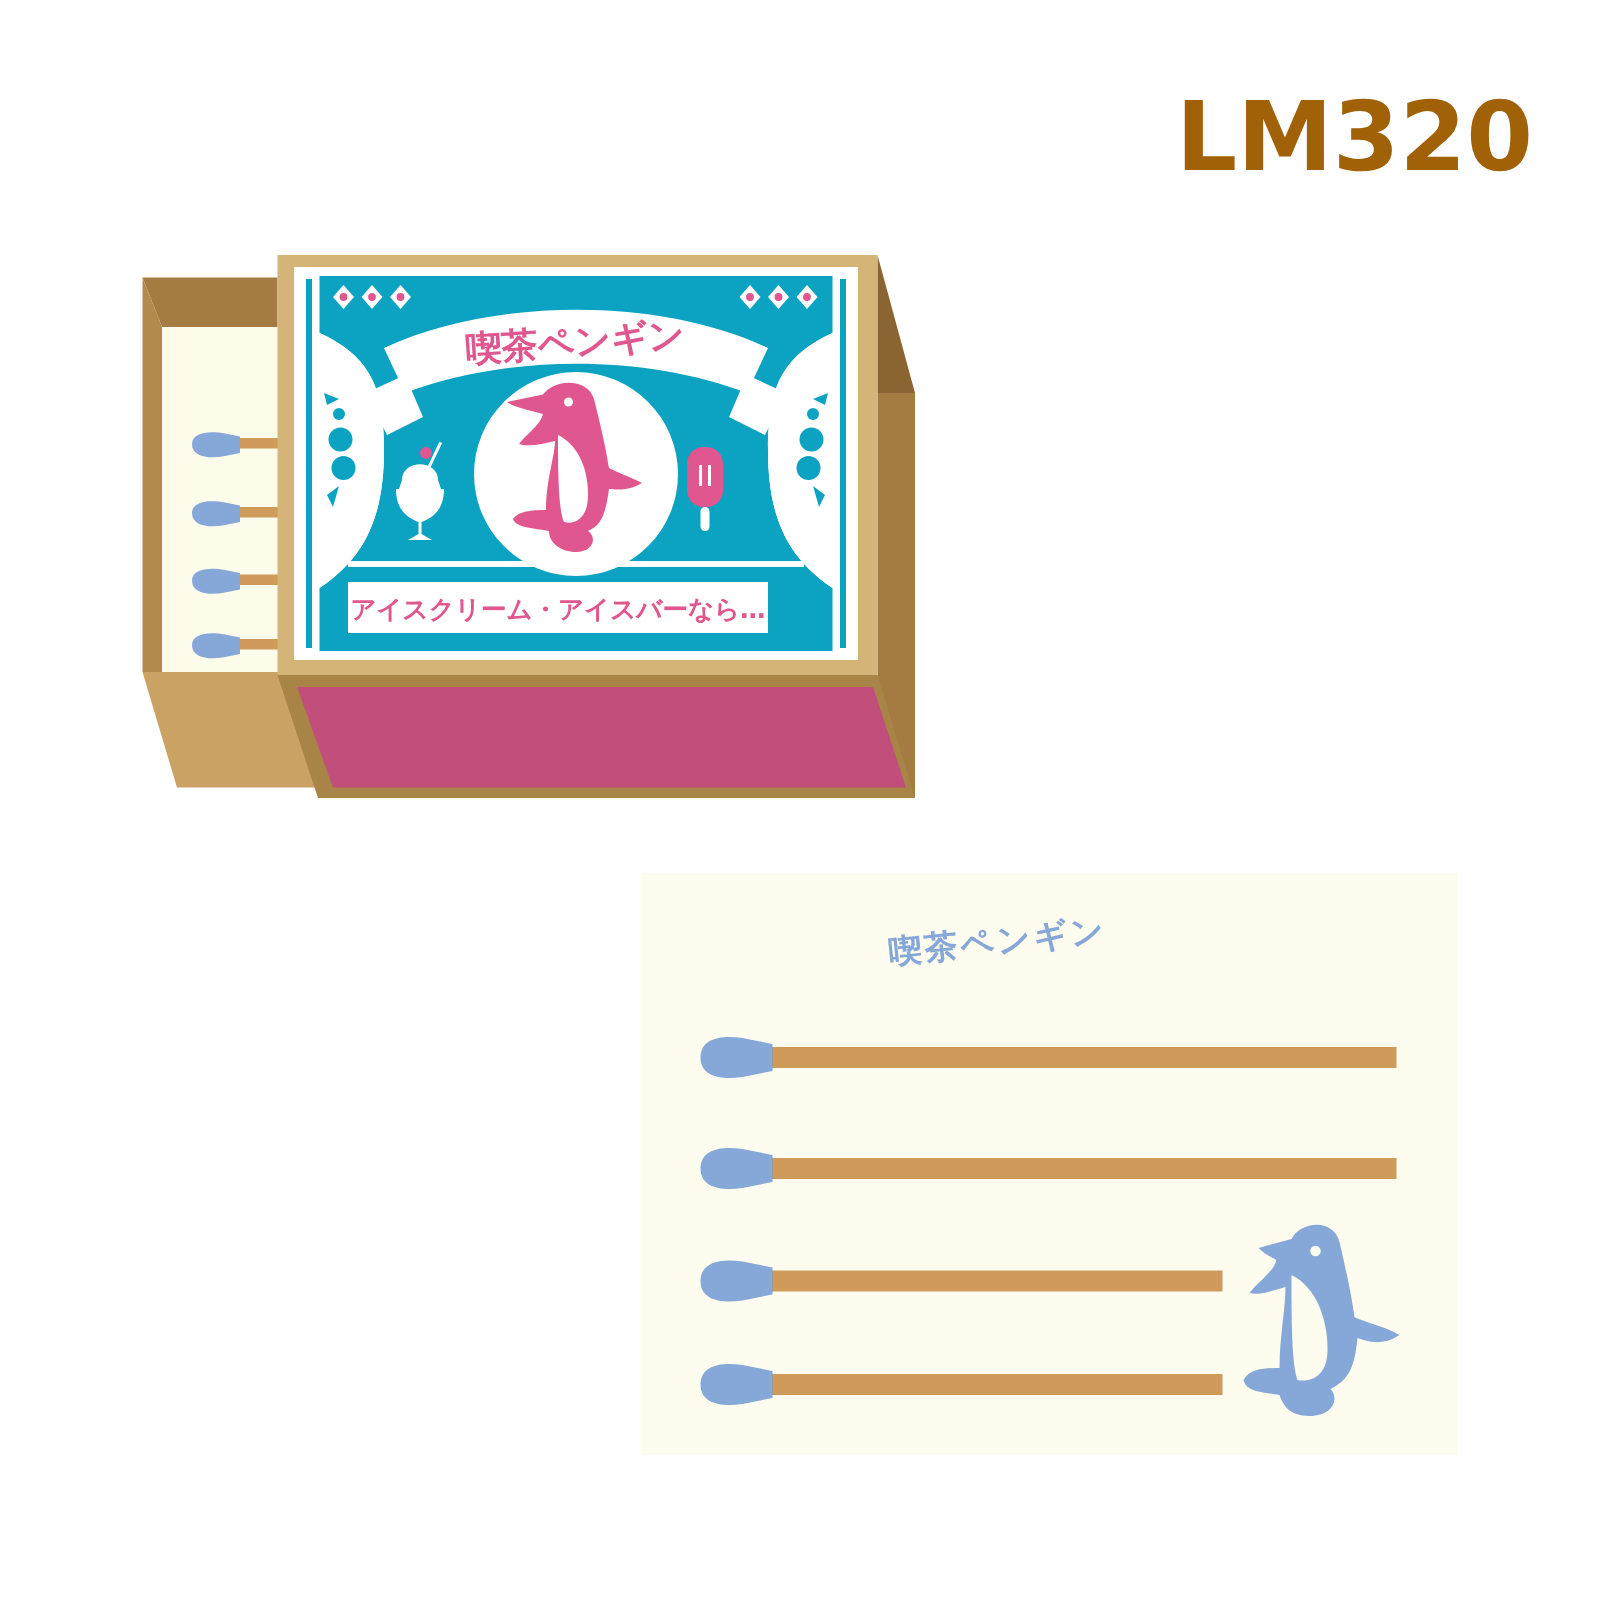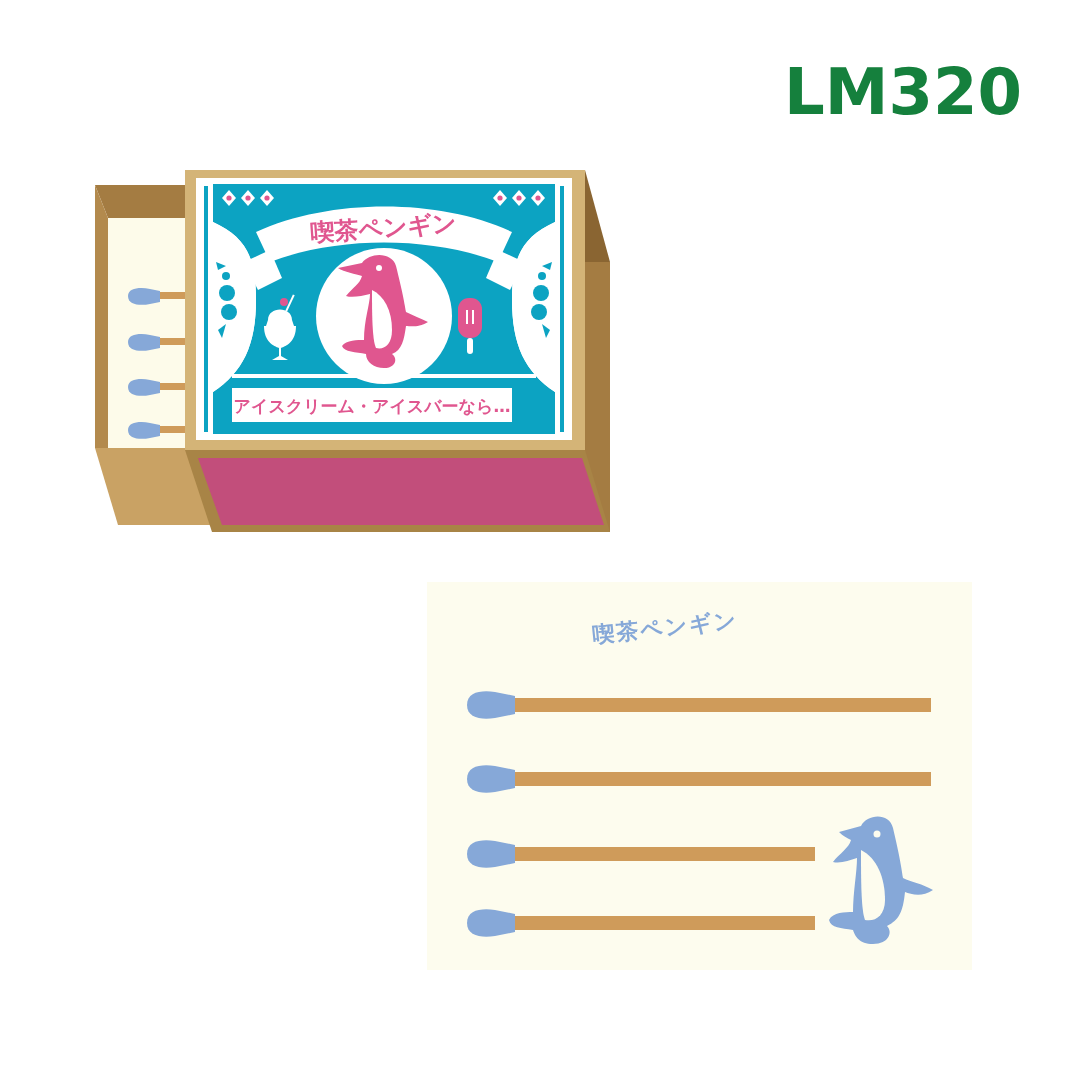--- a/index.html
+++ b/index.html
@@ -3,21 +3,21 @@
   <meta charset="utf-8">
   <style>
     html, body { margin: 0; padding: 0; }
     body {
       width: 1080px; height: 1080px; background: #ffffff; position: relative; overflow: hidden;
       font-family: "DejaVu Sans", sans-serif;
     }
     .product-code {
       position: absolute; left: 784px; top: 52px;
       font-family: "DejaVu Sans", sans-serif; font-weight: bold; font-size: 64px;
-      letter-spacing: 0px; color: #15803d; line-height: 80px;
+      letter-spacing: 0px; color: #a16207; line-height: 80px;
     }
     .matchbox { position: absolute; left: 0; top: 0; width: 1080px; height: 560px; }
     .notecard {
       position: absolute; left: 427px; top: 582px; width: 545px; height: 388px;
       background: #fdfcee;
     }
     .card-title {
       position: absolute; left: 165px; top: 28px; width: 200px;
       font-size: 22px; font-weight: bold; color: #86a8d8; transform: rotate(-6deg);
       letter-spacing: 2px;

